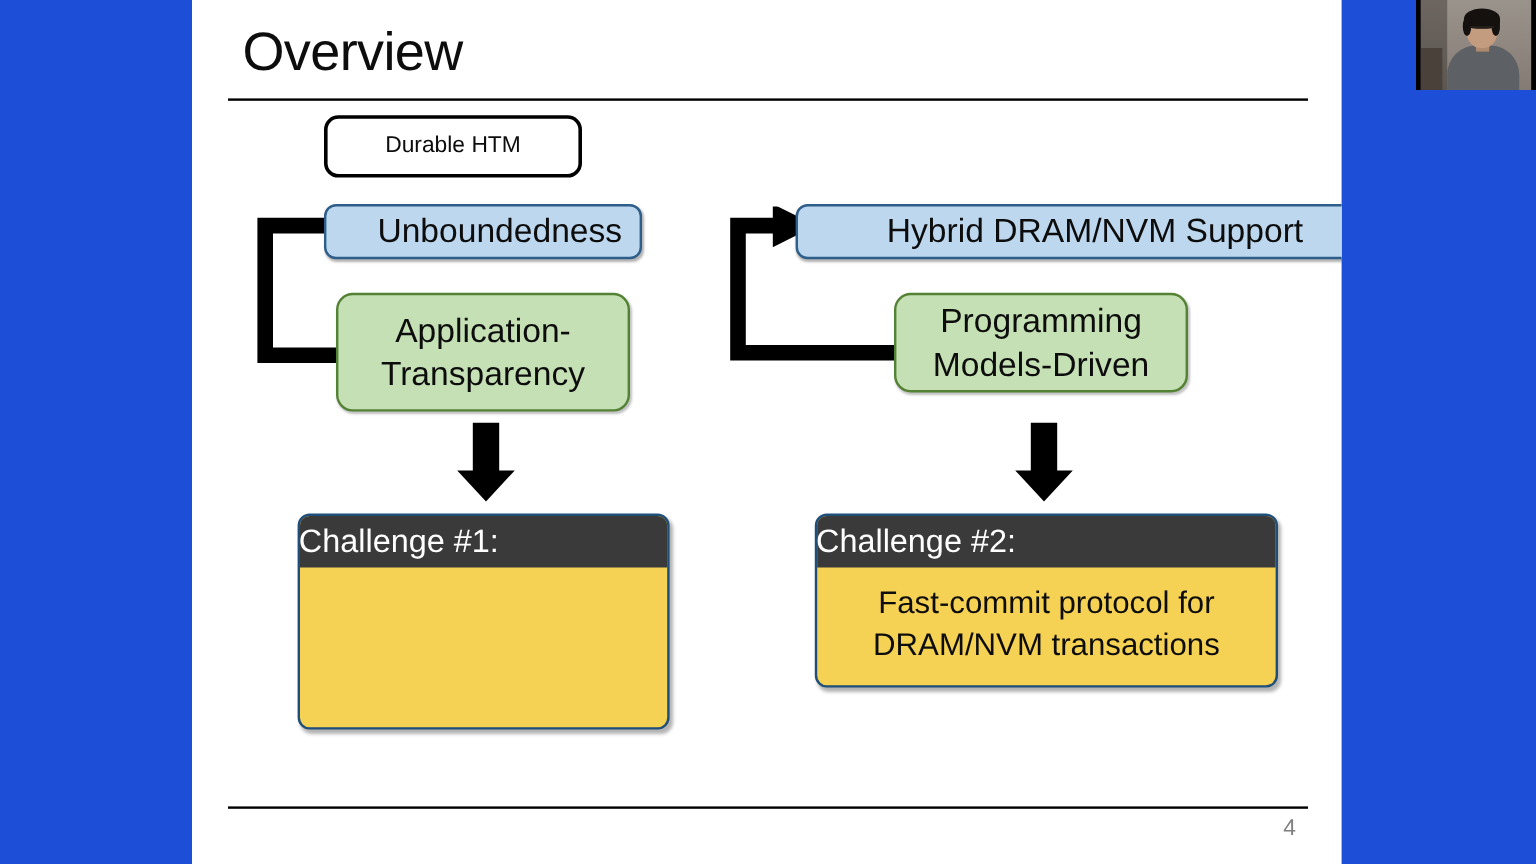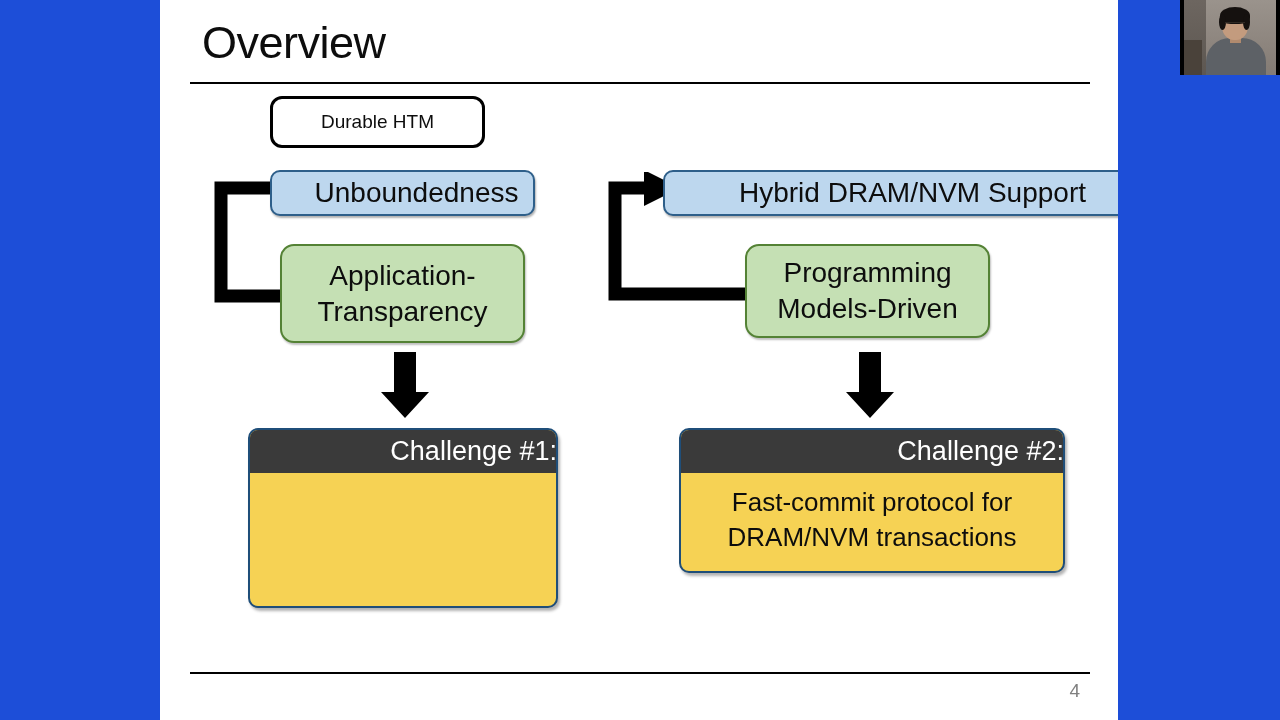--- a/index.html
+++ b/index.html
@@ -120,21 +120,21 @@
     overflow: hidden;
     display: flex;
     flex-direction: column;
   }
   .challenge-header {
     background: #3a3a3a;
     color: #ffffff;
     font-size: 27px;
     line-height: 44px;
     height: 44px;
-    text-align: right;
+    text-align: left;
     border-radius: 7px 7px 0 0;
     margin: -1px -1px 0 -1px;
   }
   .challenge-body {
     flex: 1;
     display: flex;
     align-items: center;
     justify-content: center;
     text-align: center;
     color: #0d0d0d;
@@ -271,21 +271,21 @@
       <svg width="150" height="130" viewBox="0 0 150 130">
         <path d="M145,122 L13,122 L13,16 L48,16" fill="none" stroke="#000000" stroke-width="13" stroke-linecap="butt"></path>
         <polygon points="42,-2 78,16 42,34" fill="#000000"></polygon>
       </svg>
     </div>
 
     <div class="node box-blue" style="left:503px; top:170px; width:499px; height:46px; font-size:28px;">
       <span class="node-text">Hybrid DRAM/NVM Support</span>
     </div>
 
-    <div class="node box-green" style="left:585px; top:244px; width:245px; height:94px; font-size:28px; line-height:36px;">
+    <div class="node box-green" style="left:585px; top:244px; width:245px; height:83px; font-size:28px; line-height:36px;">
       <span class="node-text">Programming
 Models-Driven</span>
     </div>
 
     <div class="conn" style="left:680px; top:352px; width:60px; height:68px;">
       <svg width="60" height="68" viewBox="0 0 60 68">
         <polygon points="19,0 41,0 41,40 54,40 30,66 6,40 19,40" fill="#000000"></polygon>
       </svg>
     </div>
 

